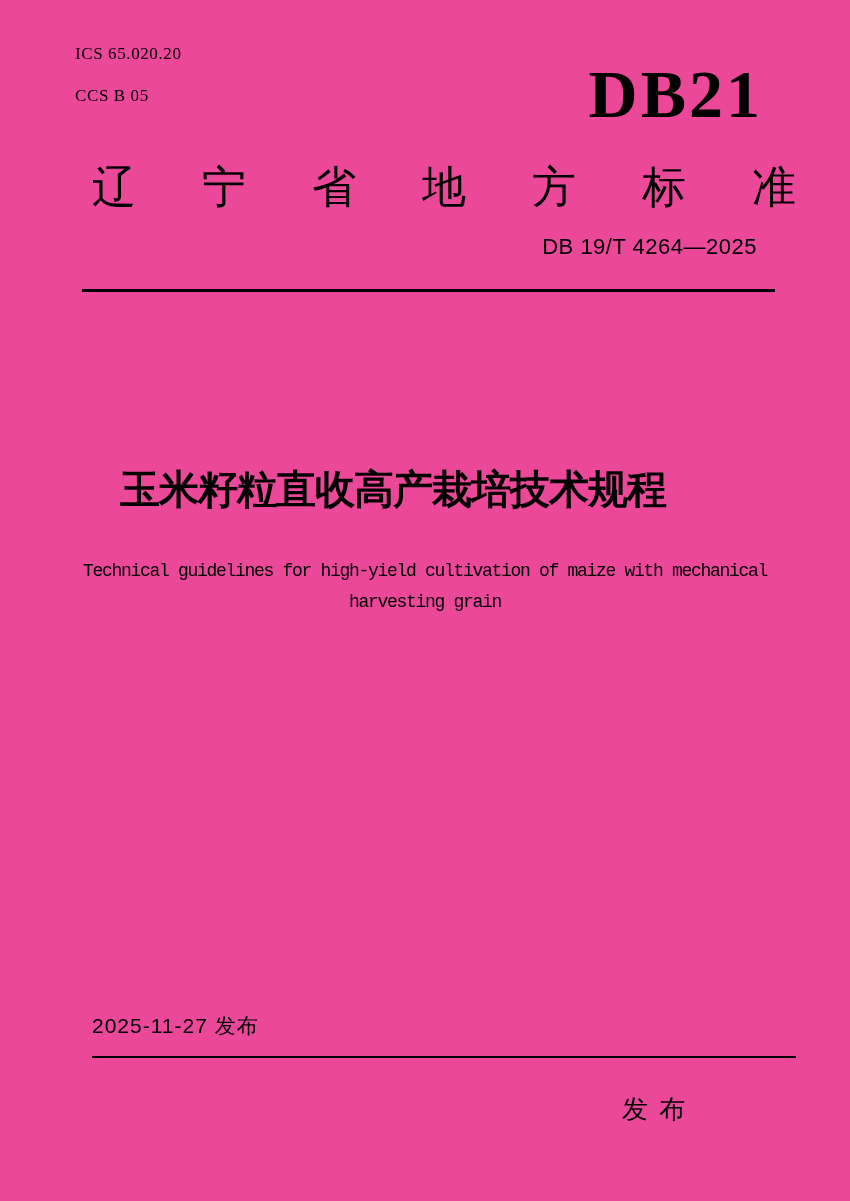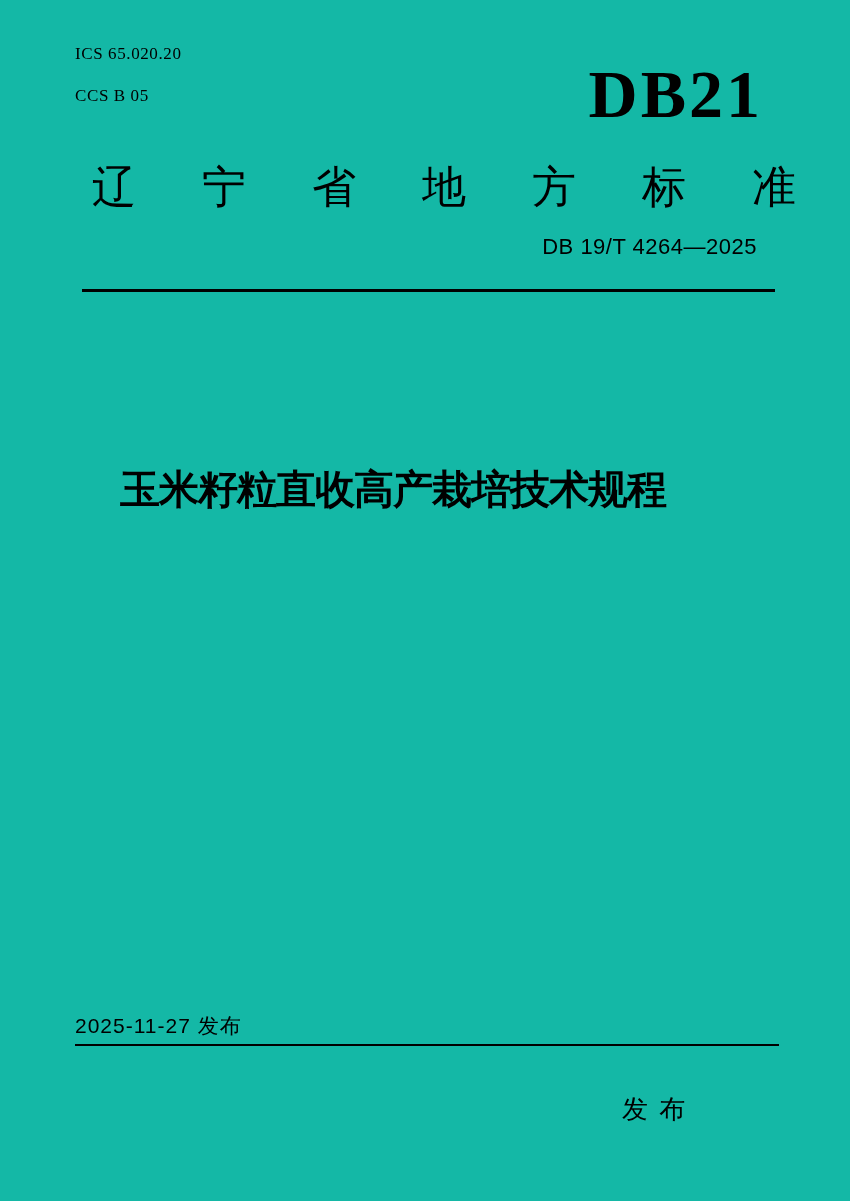--- a/index.html
+++ b/index.html
@@ -4,21 +4,21 @@
 <style>
   html, body {
     margin: 0;
     padding: 0;
     background: #ffffff;
   }
   .page {
     position: relative;
     width: 850px;
     height: 1201px;
-    background: #14b8a6;
+    background: #ec4899;
     color: #000000;
     font-family: "Liberation Sans", sans-serif;
     overflow: hidden;
   }
   
   .ics {
     position: absolute;
     left: 75px;
     top: 44px;
     font-family: "Liberation Serif", serif;
@@ -99,30 +99,30 @@
     width: 850px;
     text-align: center;
     font-family: "Liberation Mono", monospace;
     font-size: 18px;
     letter-spacing: -1.3px;
     line-height: 31px;
   }
   
   .dates-row {
     position: absolute;
-    left: 75px;
+    left: 92px;
     top: 1012px;
     width: 704px;
     display: flex;
     justify-content: space-between;
     align-items: baseline;
     font-size: 21px;
     letter-spacing: 1px;
     border-bottom: 2px solid #000000;
-    padding-bottom: 4px;
+    padding-bottom: 16px;
     white-space: nowrap;
     flex-direction: column;
   }
   
   .issuer {
     position: absolute;
     left: 202px;
     top: 1091px;
     font-size: 27px;
     font-weight: bold;
@@ -158,20 +158,24 @@
     <span>标</span>
     <span>准</span>
   </div>
 
   <div class="standard-number">DB 19/T 4264—2025</div>
 
   <div class="header-rule"></div>
 
   <div class="title-zh">玉米籽粒直收高产栽培技术规程</div>
 
+  <div class="title-en">
+    <div>Technical guidelines for high-yield cultivation of maize with mechanical</div>
+    <div>harvesting grain</div>
+  </div>
 
   <div class="dates-row">
     <span>2025-11-27 发布</span>
   </div>
 
   <div class="issue-label">发 布</div>
 
 </div>
 
 </body></html>

